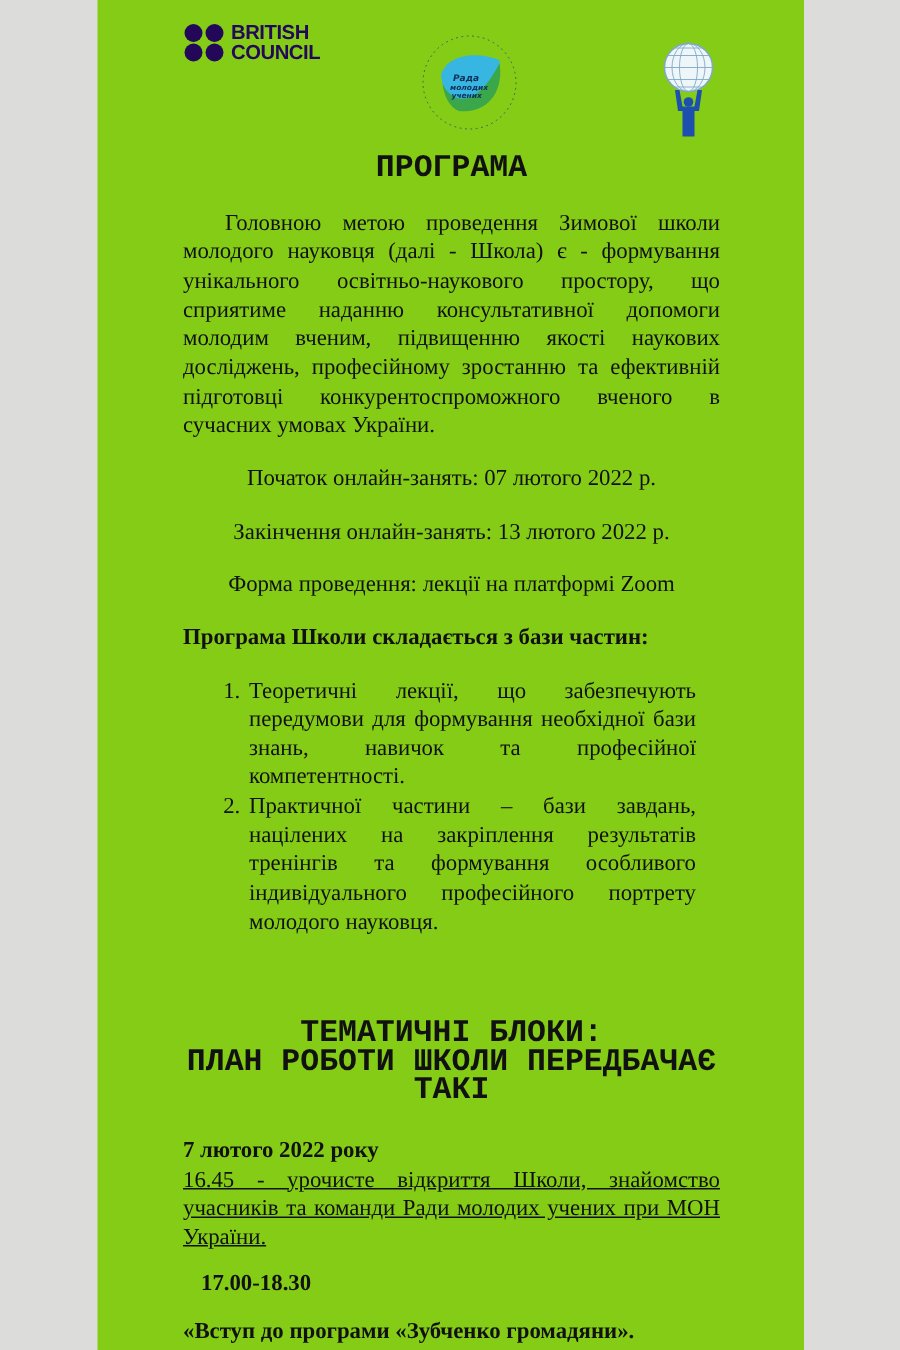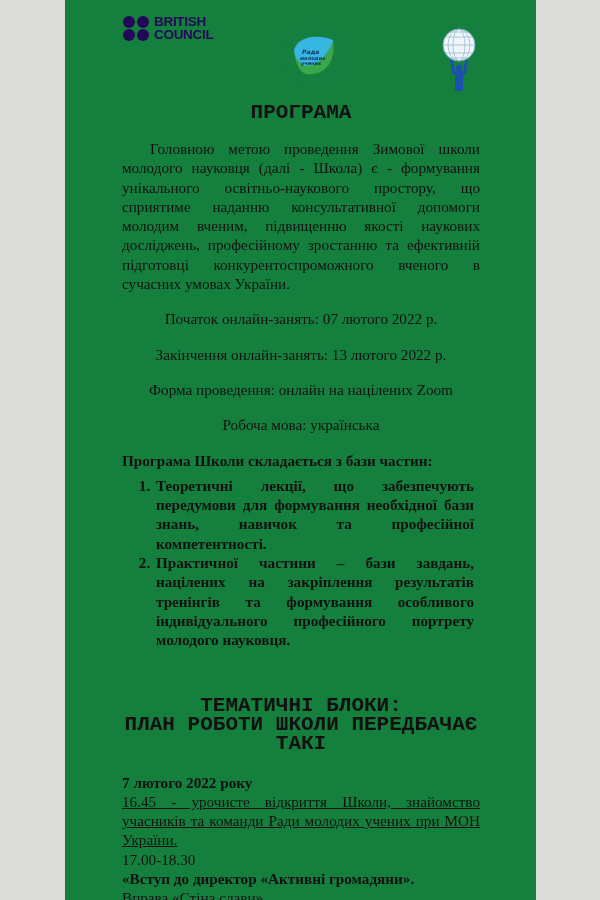--- a/index.html
+++ b/index.html
@@ -4,41 +4,41 @@
 <style>
   html, body { margin: 0; padding: 0; }
   body {
     width: 600px; height: 900px; overflow: hidden;
     background: #dcdddb;
     font-family: "Liberation Serif", "DejaVu Serif", serif;
     color: #111;
   }
   .page {
     position: absolute; left: 65px; top: 0; width: 471px; height: 900px;
-    background: #15803d;
+    background: #84cc16;
   }
   .logos { position: absolute; top: 0; left: 0; width: 471px; height: 100px; }
   .bc { position: absolute; left: 58px; top: 15px; display: flex; align-items: center; }
   .bc-dots { display: grid; grid-template-columns: 13px 13px; grid-gap: 1px; margin-right: 4px; }
   .bc-dots span { width: 12px; height: 12px; border-radius: 50%; background: #23085a; display: block; }
   .bc-text { font-family: "Liberation Sans", sans-serif; font-weight: bold; color: #23085a; font-size: 13.5px; line-height: 13px; letter-spacing: -0.3px; }
   .rmu { position: absolute; left: 213px; top: 20px; width: 70px; height: 70px; }
   .globe { position: absolute; left: 373px; top: 27px; width: 42px; height: 66px; }
 
   .content { position: absolute; left: 57px; top: 103px; width: 358px; font-size: 15.2px; line-height: 19.3px; }
   .title { text-align: center; font-weight: bold; font-size: 21px; line-height: 19px; margin: 0; font-family: Liberation Mono, monospace; }
   .para { text-align: justify; text-indent: 28px; margin: 0; }
   .center { text-align: center; margin: 16px; }
   .bold { font-weight: bold; margin: 0; }
-  ol { margin: 6px; padding-left: 26px; font-weight: bold; }
+  ol { margin: 16px; padding-left: 26px; }
   ol li { text-align: justify; padding-left: 2px; }
   .gap1 { height: 17px; }
   .gap2 { height: 40px; }
   .gap3 { height: 20px; }
-  .line { margin: 0; }
+  .line { margin: 12px; font-weight: bold; }
   .just { text-align: justify; margin: 0; text-decoration: underline; }
 </style>
 </head>
 <body>
 
 <div class="page">
   <div class="logos">
     <div class="bc">
       <div class="bc-dots">
         <span></span>
@@ -74,32 +74,31 @@
       <path d="M12 33 L15 33 L17 44 L25 44 L27 33 L30 33 L28 47 L25 47 L25 64 L17 64 L17 47 L14 47 Z" fill="#1d4fae"></path>
     </svg>
   </div>
 
   <div class="content">
     <p class="title">ПРОГРАМА</p>
     <div class="gap1"></div>
     <p class="para">Головною метою проведення Зимової школи молодого науковця (далі - Школа) є - формування унікального освітньо-наукового простору, що сприятиме наданню консультативної допомоги молодим вченим, підвищенню якості наукових досліджень, професійному зростанню та ефективній підготовці конкурентоспроможного вченого в сучасних умовах України.</p>
     <p class="center">Початок онлайн-занять: 07 лютого 2022 р.</p>
     <p class="center">Закінчення онлайн-занять: 13 лютого 2022 р.</p>
-    <p class="center">Форма проведення: онлайн на націлених Zoom</p>
-    <p class="center">Робоча мова: українська</p>
+    <p class="center">Форма проведення: лекції на платформі Zoom</p>
     <p class="bold">Програма Школи складається з бази частин:</p>
     <ol>
       <li>Теоретичні лекції, що забезпечують передумови для формування необхідної бази знань, навичок та професійної компетентності.</li>
       <li>Практичної частини – бази завдань, націлених на закріплення результатів тренінгів та формування особливого індивідуального професійного портрету молодого науковця.</li>
     </ol>
     <div class="gap2"></div>
     <p class="title">ТЕМАТИЧНІ БЛОКИ:</p>
     <p class="title">ПЛАН РОБОТИ ШКОЛИ ПЕРЕДБАЧАЄ ТАКІ</p>
     <div class="gap3"></div>
     <p class="bold">7 лютого 2022 року</p>
     <p class="just">16.45 - урочисте відкриття Школи, знайомство учасників та команди Ради молодих учених при МОН України.</p>
     <p class="line">17.00-18.30</p>
-    <p class="bold">«Вступ до директор «Активні громадяни».</p>
+    <p class="bold">«Вступ до програми «Зубченко громадяни».</p>
     <p class="line">Вправа «Стіна слави».</p>
     <p class="line">18.30-20.00</p>
 
   </div>
 </div>
 
 </body></html>

